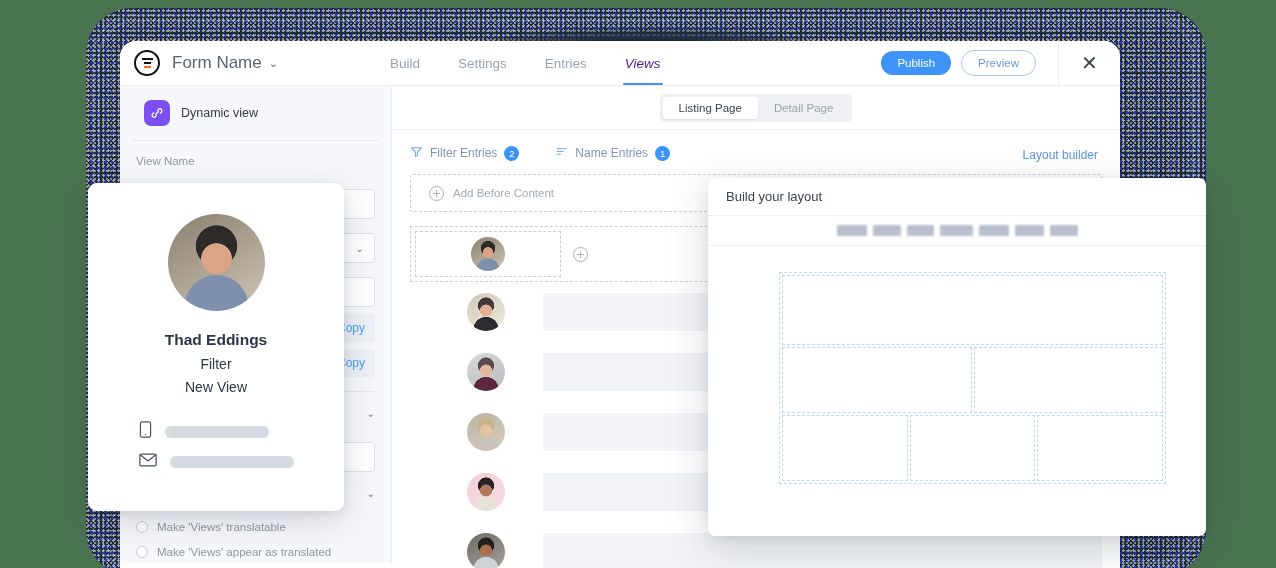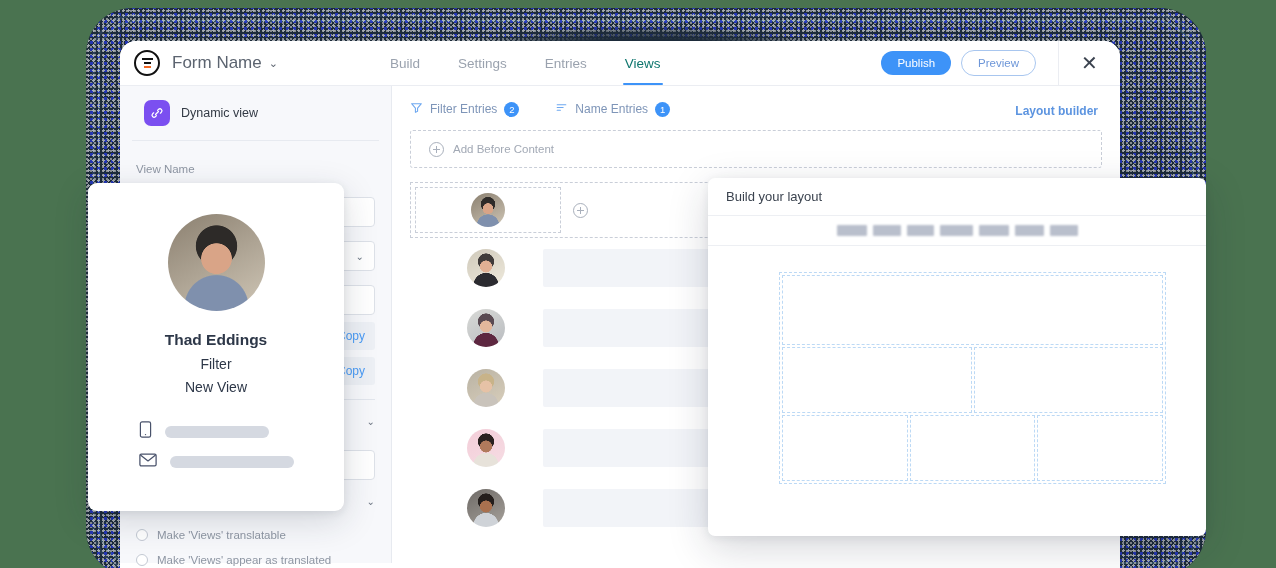--- a/index.html
+++ b/index.html
@@ -77,21 +77,21 @@
     margin-left: 12px; font-size: 17px; color: #5c6470; font-weight: 400;
   }
   .caret-title {
     margin-left: 7px; color: #5c6470; font-size: 11px; cursor: pointer;
   }
   .tabs { display: flex; gap: 34px; margin-left: 110px; align-self: stretch; }
   .tab {
     display: flex; align-items: center; font-size: 13.5px; color: #9aa2ae;
     cursor: pointer; position: relative; padding: 0 2px;
   }
-  .tab.active { color: #0f766e; }
+  .tab.active { color: #4c1d95; font-style: italic; }
   .tab.active::after {
     content: ""; position: absolute; left: 0; right: 0; bottom: 0;
     height: 2.5px; background: #3d93f8; border-radius: 2px;
   }
   .topbar-right {
     margin-left: auto; display: flex; align-items: center; gap: 10px; padding-right: 0;
   }
   .btn-publish {
     background: #3d93f8; color: #fff; border: none; border-radius: 13px;
     font-size: 11.5px; padding: 6px 16px; cursor: pointer;
@@ -111,21 +111,21 @@
 
   .body-row { display: flex; height: 477px; }
 
   
   .sidebar {
     width: 272px; background: #f7f8fb; border-right: 1px solid #e7eaf0;
     padding: 0; position: relative;
   }
   .dyn-row {
     display: flex; align-items: center; gap: 11px; padding: 14px 0 14px 12px;
-    border-bottom: 1px solid #e7eaf0; margin: 0 12px 8px 12px;
+    border-bottom: 1px solid #e7eaf0; margin: 0 12px 0 12px;
   }
   .dyn-ico {
     width: 26px; height: 26px; border-radius: 7px; background: #7b4ff0;
     display: flex; align-items: center; justify-content: center;
   }
   .dyn-ico svg { display:block; }
   .dyn-label { font-size: 12.5px; color: #333a45; }
   .sb-pad { padding: 14px 16px 0 16px; }
   .sb-label { font-size: 11.5px; color: #8e96a3; margin-bottom: 22px; }
   .sb-input {
@@ -176,21 +176,21 @@
     display: flex; align-items: flex-end; padding: 14px 22px 12px 18px; gap: 36px;
   }
   .fb-item { display: flex; align-items: center; gap: 7px; cursor: pointer; }
   .fb-text { font-size: 12px; color: #7e95b8; }
   .badge {
     width: 15px; height: 15px; border-radius: 50%; background: #3d93f8;
     color: #fff; font-size: 9.5px; display: flex; align-items: center;
     justify-content: center;
   }
   .layout-builder-link {
-    margin-left: auto; font-size: 12px; color: #5c94e0; cursor: pointer; font-weight: bold;
+    margin-left: auto; font-size: 12px; color: #5c94e0; cursor: pointer;
   }
   .addbefore {
     margin: 0 18px; border: 1px dashed #c9ced8; border-radius: 3px;
     height: 38px; display: flex; align-items: center; padding-left: 18px; gap: 9px;
     cursor: pointer;
   }
   .plus-circle {
     width: 15px; height: 15px; border-radius: 50%; border: 1.3px solid #a9b0bc;
     position: relative; flex: 0 0 auto;
   }
@@ -360,20 +360,26 @@
           </div>
           <div class="radio-row">
             <span class="radio-dot"></span>
             <span class="radio-text">Make 'Views' appear as translated</span>
           </div>
         </div>
       </div>
 
       <div class="main">
 
+        <div class="pagetoggle-bar">
+          <div class="pagetoggle">
+            <div class="pt active">Listing Page</div>
+            <div class="pt">Detail Page</div>
+          </div>
+        </div>
 
         <div class="filterbar">
           <div class="fb-item">
             <span>
               <svg width="13" height="13" viewBox="0 0 24 24" fill="none" stroke="#6ea8f0" stroke-width="2" stroke-linejoin="round">
                 <path d="M3 5h18l-7 8v6l-4 2v-8z"></path>
               </svg>
             </span>
             <span class="fb-text">Filter Entries</span>
             <span class="badge">2</span>

